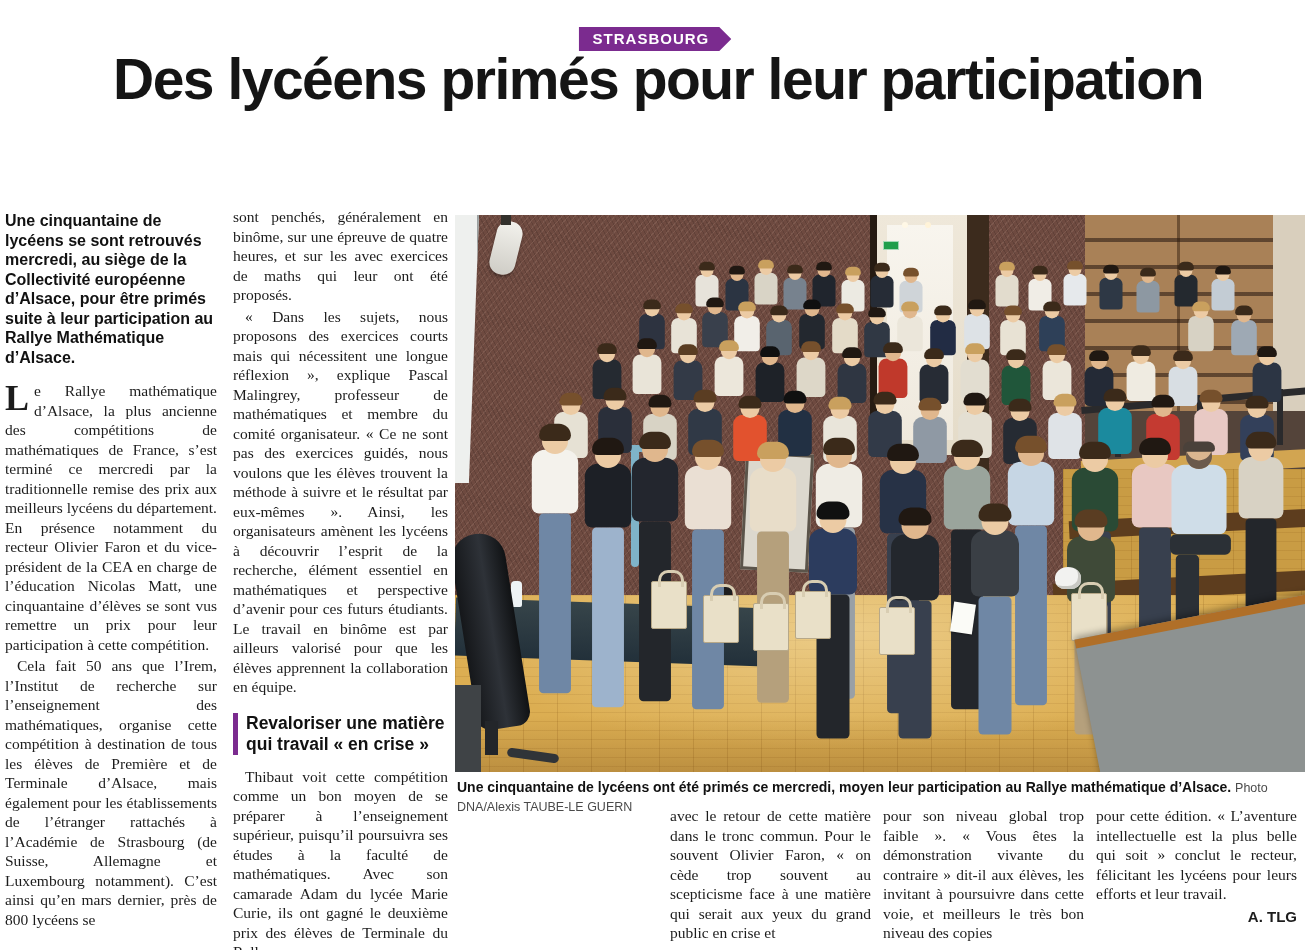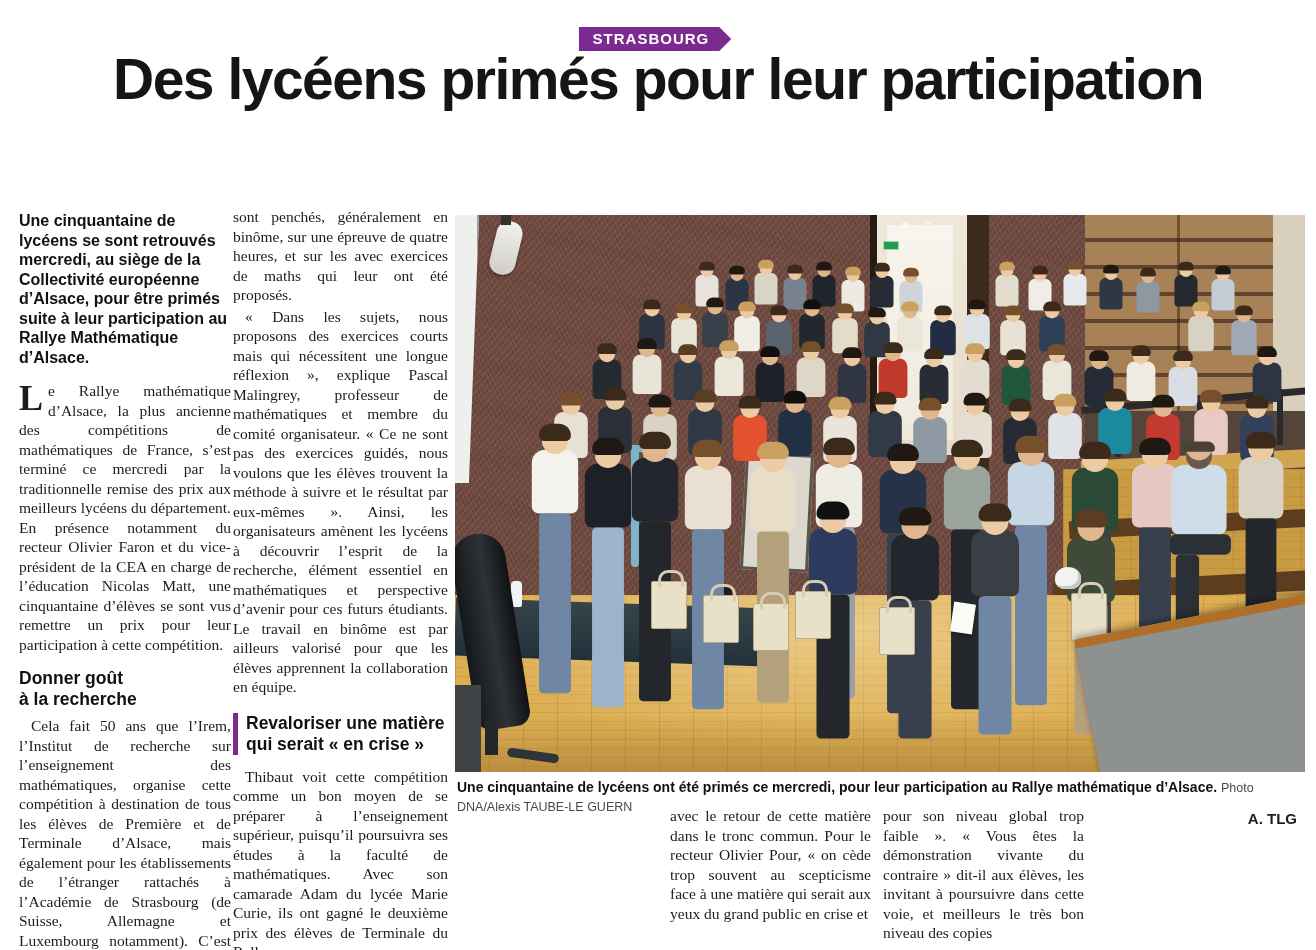--- a/index.html
+++ b/index.html
@@ -9,21 +9,21 @@
   .kicker{position:absolute;top:27px;left:50%;transform:translateX(-52%);
           background:#7b2b8f;color:#fff;font-family:"Liberation Sans",sans-serif;
           font-weight:700;font-size:15px;letter-spacing:1px;padding:3px 22px 4px 14px;
           clip-path:polygon(0 0,calc(100% - 12px) 0,100% 50%,calc(100% - 12px) 100%,0 100%);}
   
   .headline{position:absolute;top:48px;left:0;width:1316px;text-align:center;
             font-family:"Liberation Sans",sans-serif;font-weight:700;color:#151515;
             font-size:57px;line-height:62px;letter-spacing:-1.5px;}
   
   .col{position:absolute;top:207px;height:743px;overflow:hidden;text-align:justify;}
-  #col1{left:19px;width:212px;}
+  #col1{left:5px;width:212px;}
   #col2{left:233px;width:215px;}
   .lead{font-family:"Liberation Sans",sans-serif;font-weight:700;font-size:16px;
         line-height:19.5px;color:#111;text-align:left;margin:4px 0 14px 0;}
   .body-p{font-size:15.5px;line-height:19.5px;margin:0 0 2px 0;}
   .indent{text-indent:12px;}
   .dropcap{float:left;font-family:"Liberation Serif",serif;font-weight:700;
            font-size:36px;line-height:30px;padding:2px 5px 0 0;}
   .subhead{font-family:"Liberation Sans",sans-serif;font-weight:700;font-size:17.5px;
            line-height:21px;color:#111;text-align:left;margin:14px 0 6px 0;}
   .subhead.barred{border-left:5px solid #7b2b8f;padding-left:8px;margin:16px 0 12px 0;}
@@ -66,31 +66,27 @@
 
   <div class="kicker">STRASBOURG</div>
 
   <div class="headline">
     <div>Des lycéens primés pour leur participation</div>
   </div>
 
   <div class="col" id="col1">
     <p class="lead">Une cinquantaine de lycéens se sont retrouvés mercredi, au siège de la Collectivité européenne d’Alsace, pour être primés suite à leur participation au Rallye Mathématique d’Alsace.</p>
     <p class="body-p"><span class="dropcap">L</span><span>e Rallye mathématique d’Alsace, la plus ancienne des compétitions de mathématiques de France, s’est terminé ce mercredi par la traditionnelle remise des prix aux meilleurs lycéens du département. En présence notamment du recteur Olivier Faron et du vice-président de la CEA en charge de l’éducation Nicolas Matt, une cinquantaine d’élèves se sont vus remettre un prix pour leur participation à cette compétition.</span></p>
-    <div class="subhead">
-      <span style="display:block">Donner goût</span>
-      <span style="display:block">à la recherche</span>
-    </div>
     <p class="body-p indent">Cela fait 50 ans que l’Irem, l’Institut de recherche sur l’enseignement des mathématiques, organise cette compétition à destination de tous les élèves de Première et de Terminale d’Alsace, mais également pour les établissements de l’étranger rattachés à l’Académie de Strasbourg (de Suisse, Allemagne et Luxembourg notamment). C’est ainsi qu’en mars dernier, près de 800 lycéens se</p>
   </div>
 
   <div class="col" id="col2">
     <p class="body-p">sont penchés, généralement en binôme, sur une épreuve de quatre heures, et sur les avec exercices de maths qui leur ont été proposés.</p>
     <p class="body-p indent">« Dans les sujets, nous proposons des exercices courts mais qui nécessitent une longue réflexion », explique Pascal Malingrey, professeur de mathématiques et membre du comité organisateur. « Ce ne sont pas des exercices guidés, nous voulons que les élèves trouvent la méthode à suivre et le résultat par eux-mêmes ». Ainsi, les organisateurs amènent les lycéens à découvrir l’esprit de la recherche, élément essentiel en mathématiques et perspective d’avenir pour ces futurs étudiants. Le travail en binôme est par ailleurs valorisé pour que les élèves apprennent la collaboration en équipe.</p>
-    <div class="subhead barred">Revaloriser une matière qui serait « en crise »</div>
+    <div class="subhead barred">Revaloriser une matière qui travail « en crise »</div>
     <p class="body-p indent">Thibaut voit cette compétition comme un bon moyen de se préparer à l’enseignement supérieur, puisqu’il poursuivra ses études à la faculté de mathématiques. Avec son camarade Adam du lycée Marie Curie, ils ont gagné le deuxième prix des élèves de Terminale du Rallye.</p>
     <p class="body-p indent">L’enseignement des mathé-</p>
   </div>
 
   <div class="photo" id="photo">
 
     <div class="abs wallgroove speckle" style="left:0;top:0;width:632px;height:404px;background-color:#6e4a40;"></div>
 
     <div class="abs" style="left:0;top:394px;width:632px;height:13px;background:#32261d;"></div>
 
@@ -576,27 +572,28 @@
 
     <div class="abs" style="left:636px;top:398px;width:260px;height:190px;background:#8d9291;border-top:9px solid #b06f28;transform:rotate(-11deg);box-shadow:0 -3px 6px rgba(0,0,0,.3);"></div>
 
     <div class="abs" style="left:8px;top:318px;width:54px;height:196px;background:linear-gradient(90deg,#15171a,#2e3238 55%,#101214);border-radius:26px 26px 14px 14px;transform:rotate(-9deg);"></div>
     <div class="abs" style="left:30px;top:506px;width:13px;height:34px;background:#23262a;"></div>
     <div class="abs" style="left:52px;top:536px;width:52px;height:9px;background:#303438;border-radius:5px;transform:rotate(8deg);"></div>
     <div class="abs" style="left:0;top:470px;width:26px;height:87px;background:#3f4346;"></div>
   </div>
 
   <div class="caption">
-    <b>Une cinquantaine de lycéens ont été primés ce mercredi, pour leur participation au Rallye mathématique d’Alsace.</b>
+    <b>Une cinquantaine de lycéens ont été primés ce mercredi, moyen leur participation au Rallye mathématique d’Alsace.</b>
     <span class="credit"> <span>Photo DNA/Alexis TAUBE-LE GUERN</span></span>
   </div>
 
   <div class="bcol" id="b2">
-    <p class="body-p">avec le retour de cette matière dans le tronc commun. Pour le recteur Olivier Pour, « on cède trop souvent au scepticisme face à une matière qui serait aux yeux du grand public en crise et</p>
+    <p class="body-p">avec le retour de cette matière dans le tronc commun. Pour le souvent Olivier Faron, « on cède trop souvent au scepticisme face à une matière qui serait aux yeux du grand public en crise et</p>
   </div>
   <div class="bcol" id="b3">
     <p class="body-p">pour son niveau global trop faible ». « Vous êtes la démonstration vivante du contraire » dit-il aux élèves, les invitant à poursuivre dans cette voie, et meilleurs le très bon niveau des copies</p>
   </div>
   <div class="bcol" id="b4">
+    <p class="body-p">pour cette édition. « L’aventure intellectuelle est la plus belle qui soit » conclut le recteur, félicitant les lycéens pour leurs efforts et leur travail.</p>
     <div class="sig">A. TLG</div>
   </div>
 
 </div>
 
 </body></html>

